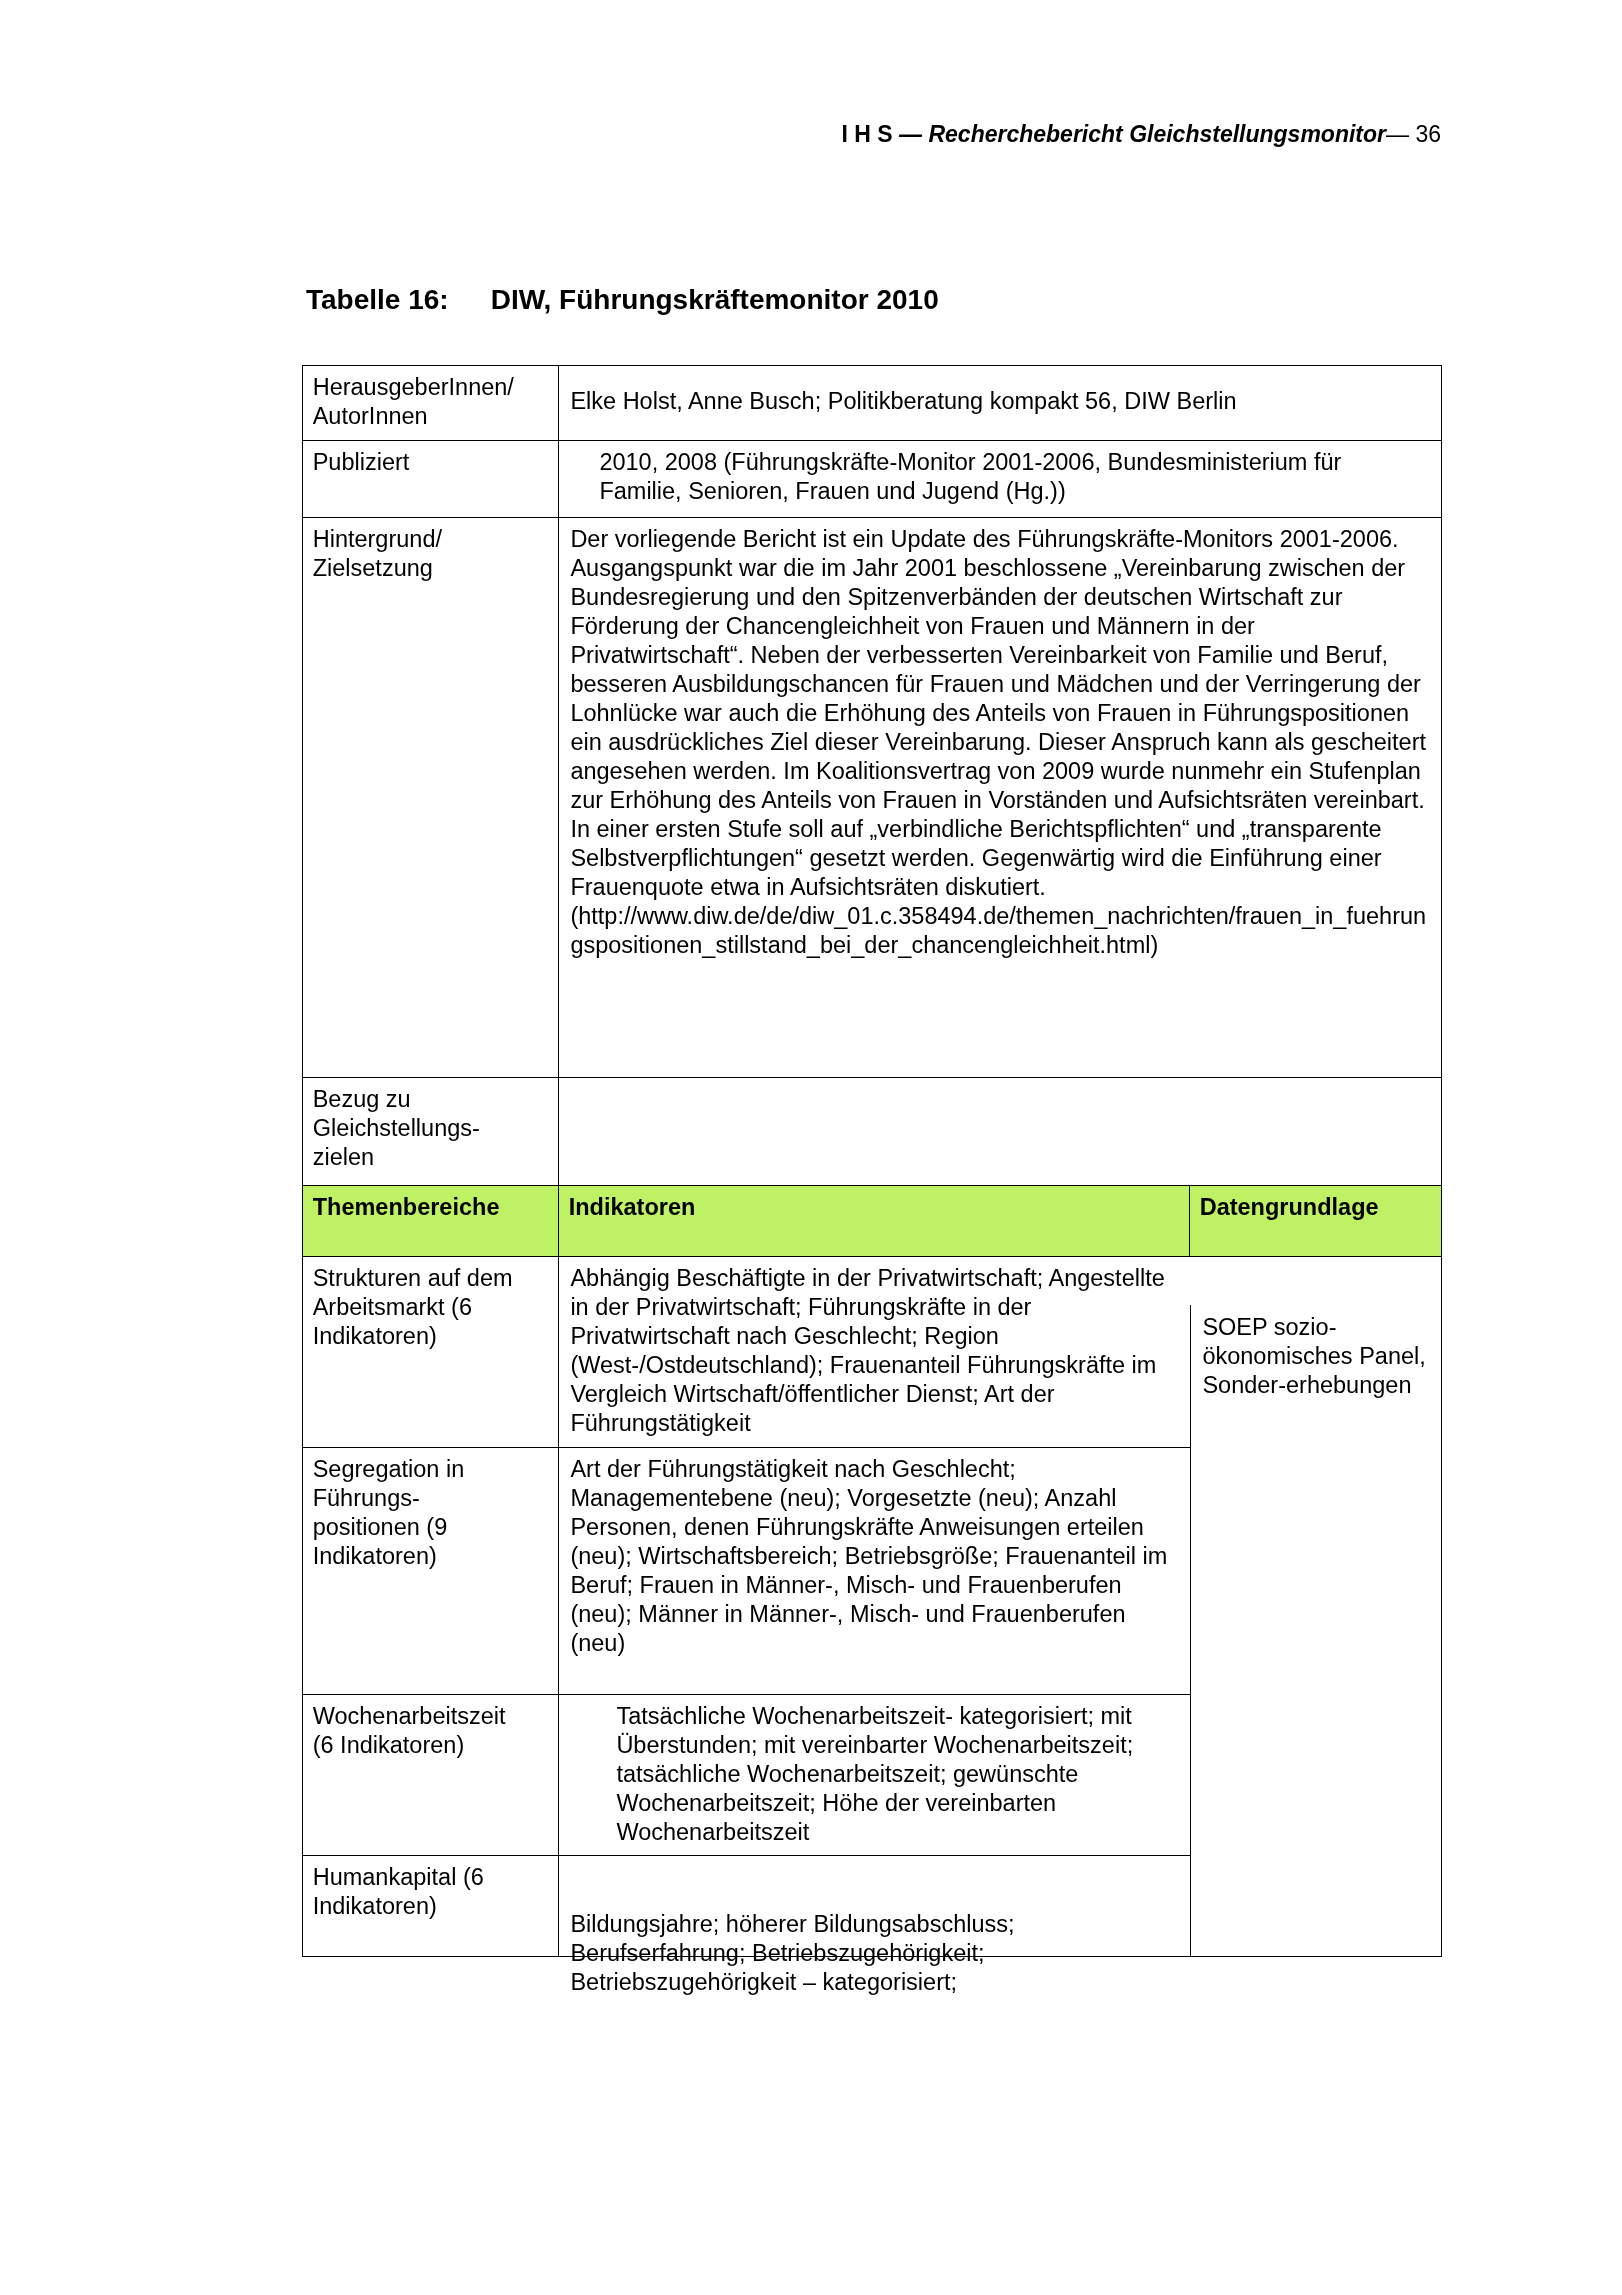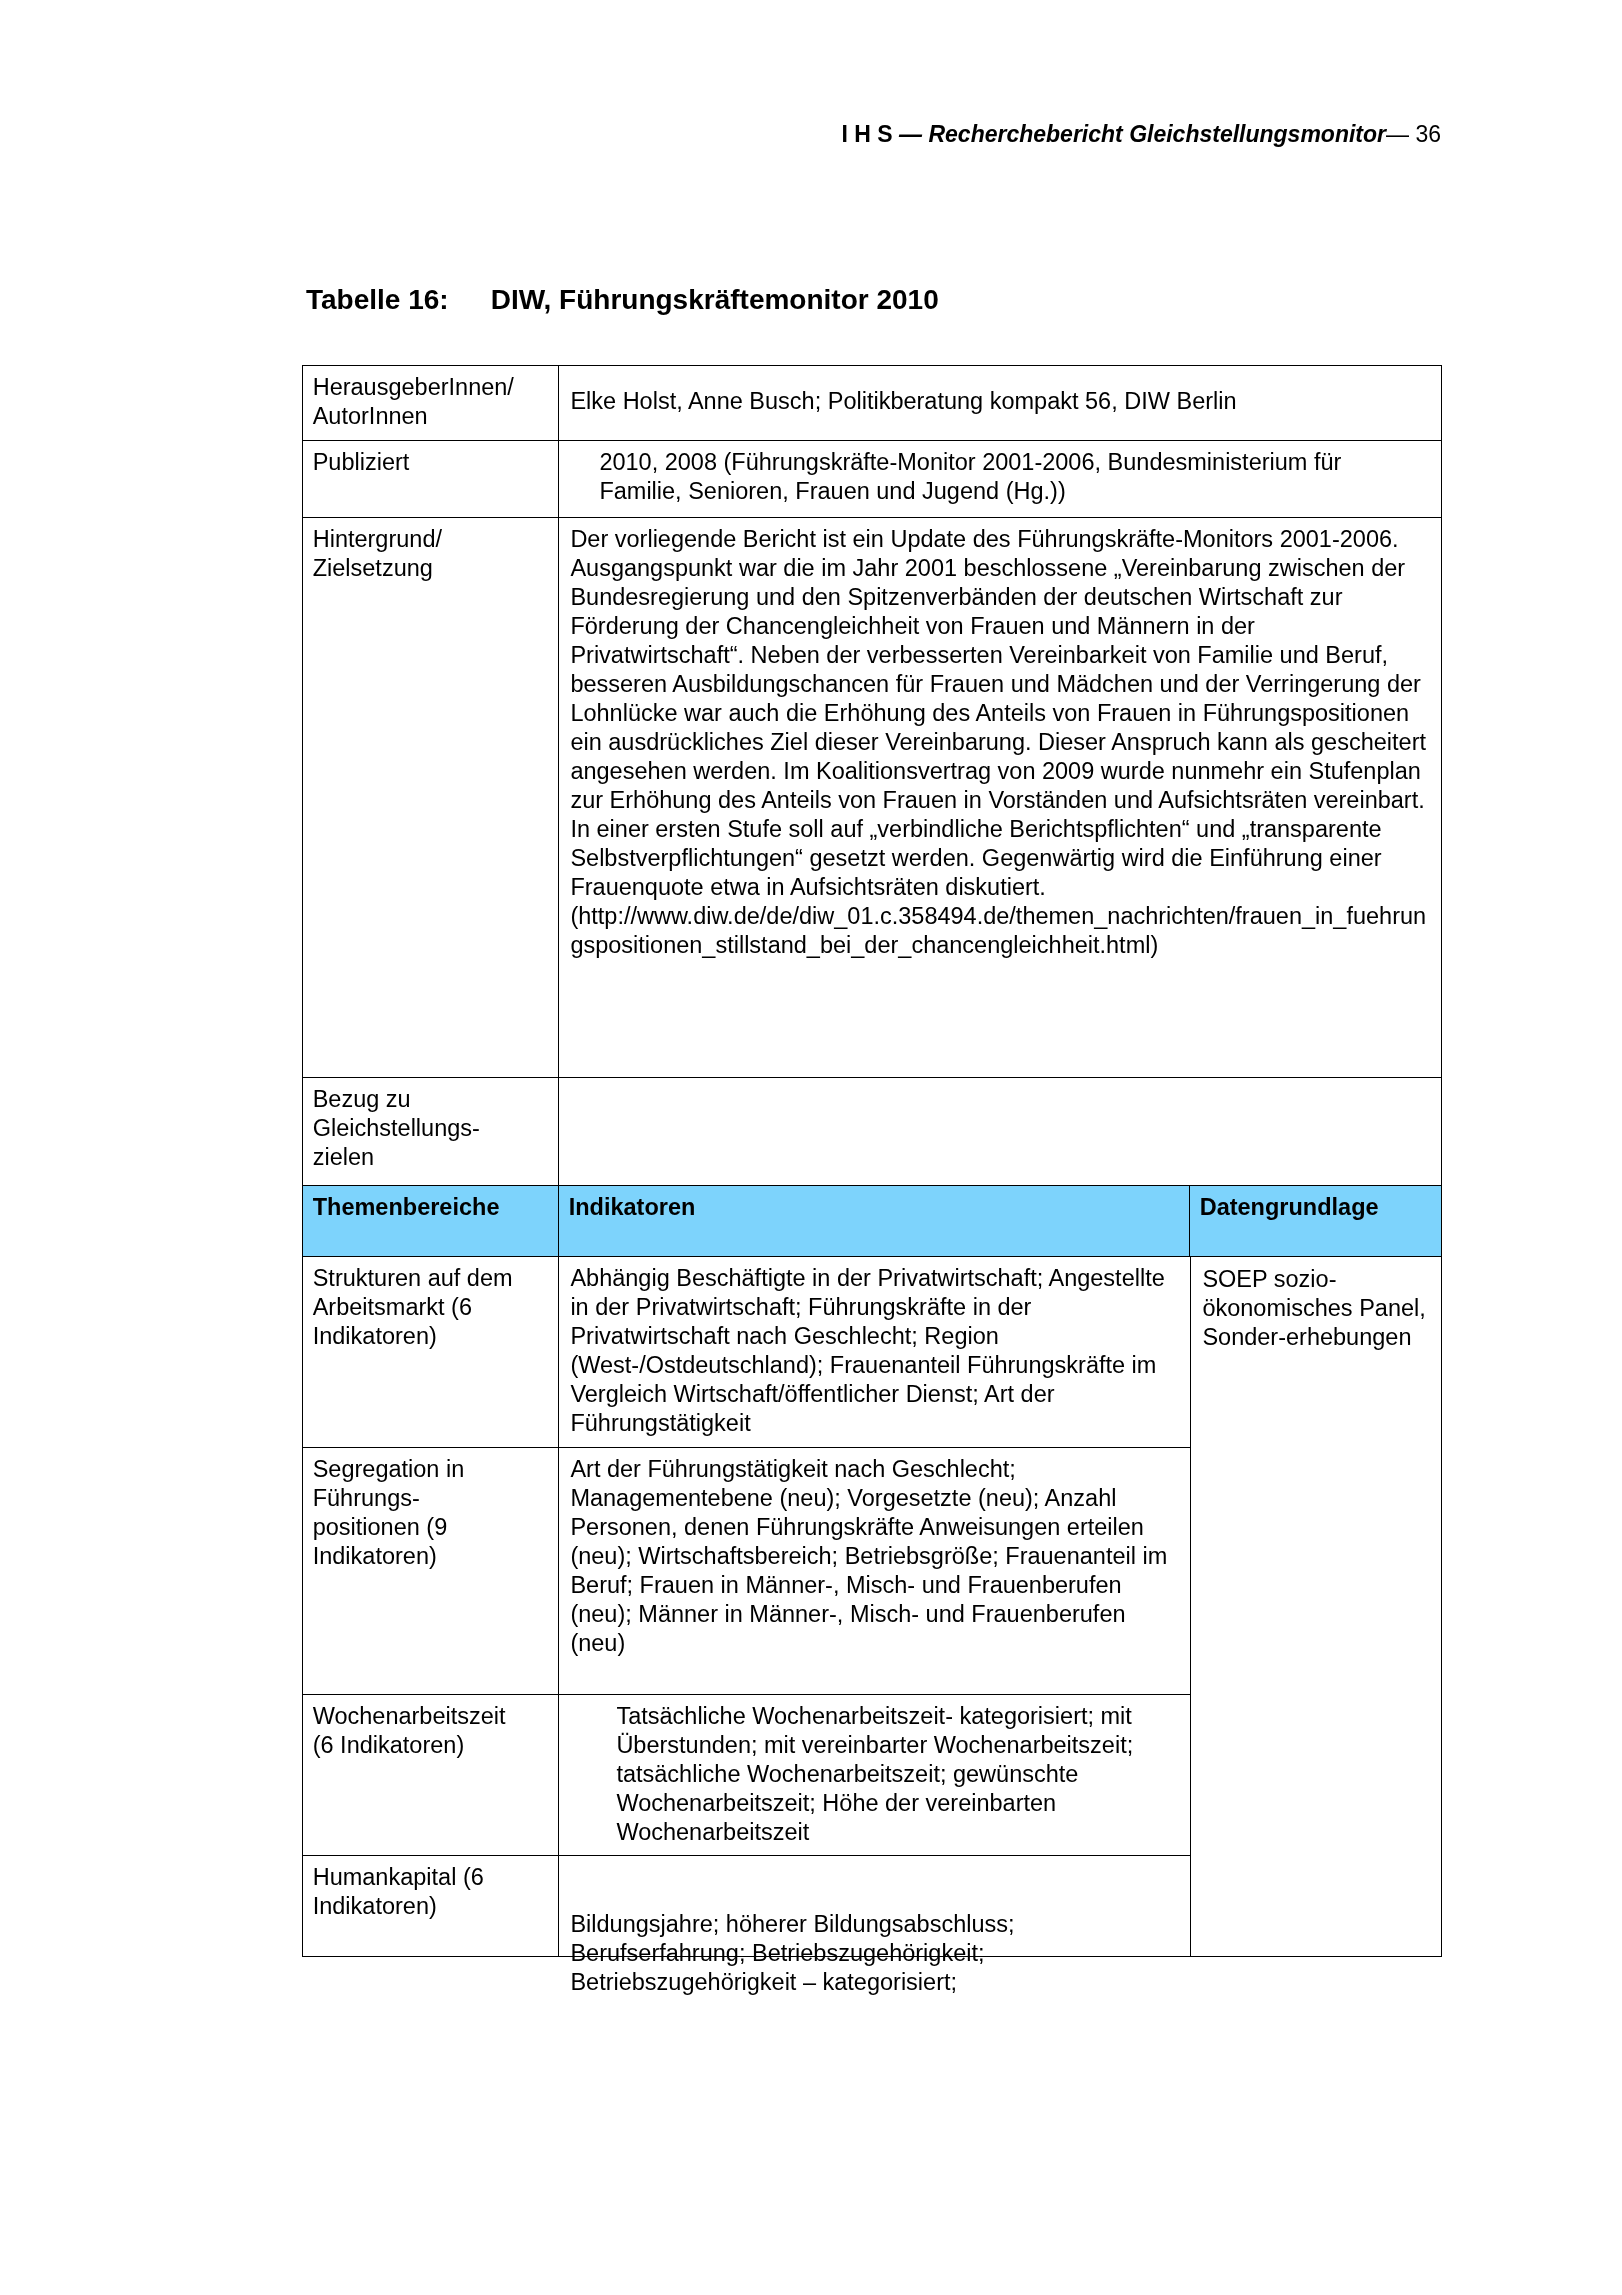--- a/index.html
+++ b/index.html
@@ -66,21 +66,21 @@
   .r1 { min-height: 75px; }
   .r1 .mvalue { padding-top: 21px; }
   .r2 { min-height: 77px; gap: 29px; }
   .r3 { min-height: 560px; }
   .r4 { min-height: 108px; }
   .r5 { min-height: 81px; }
 
   
   .hrow {
     display: flex;
-    background: #7dd3fc;
+    background: #bef264;
     border-bottom: 1.6px solid #000;
     min-height: 71px;
     font-weight: bold;
   }
   .hcell { padding: 6.5px 9.7px; }
   .hc1 { width: 256px; border-right: 1.6px solid #000; }
   .hc2 { width: 631px; border-right: 1.6px solid #000; }
   .hc3 { flex: 1; }
 
   
@@ -103,20 +103,21 @@
   .b2 { min-height: 247px; }
   .b3 { min-height: 161px; gap: 46px; }
   
   .b4 { height: 100px; }
   .b4 .tc-topic { height: 100px; }
   .b4 .tc-ind { padding-top: 54px; height: 243px; }
   .datacol {
     flex: 1;
     border-left: 1.6px solid #000;
     padding: 8px 8px 6.5px 11.4px;
+    margin-top: 48px;
   }
 </style>
 </head>
 <body>
 
 <div class="page">
 
   <div class="running-header">
     <span class="rh-b">I H S </span><span class="rh-bi">— Recherchebericht Gleichstellungsmonitor</span><span class="rh-n">— 36</span>
   </div>

